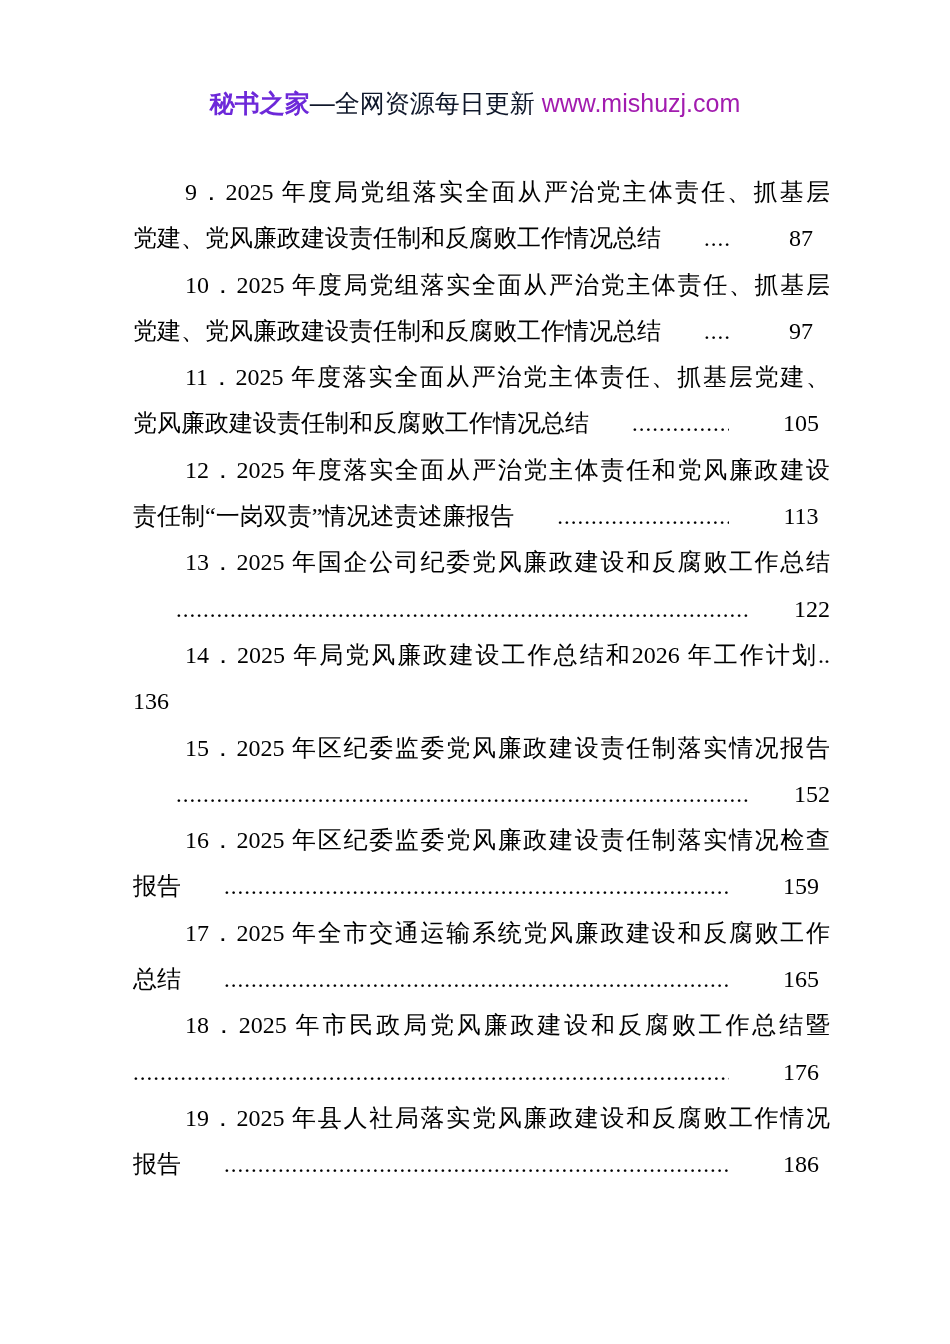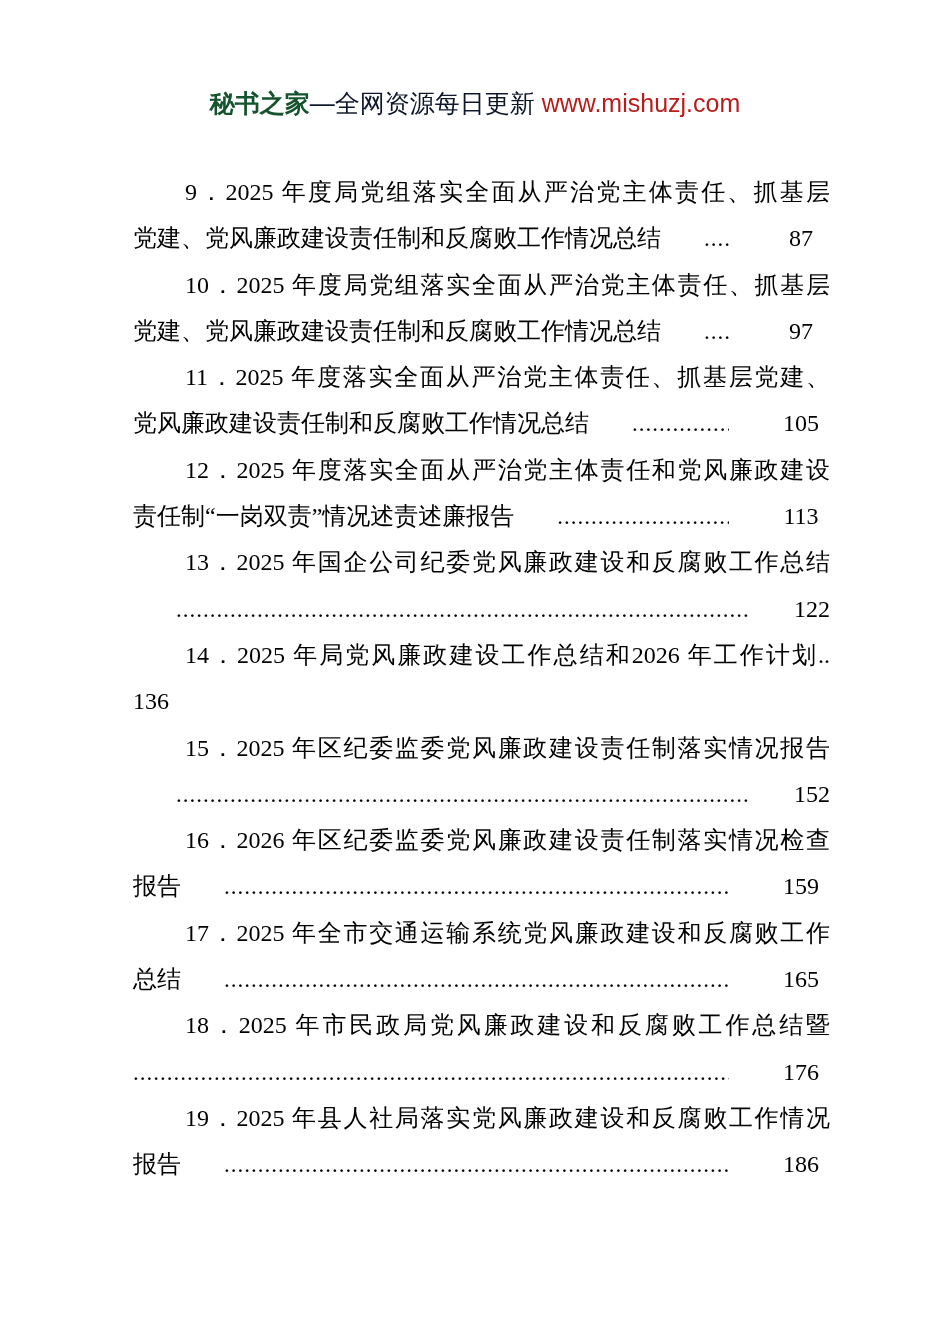--- a/index.html
+++ b/index.html
@@ -61,21 +61,21 @@
     text-align: center;
   }
   .page-number.tight { min-width: 0; }
 </style>
 </head>
 <body>
 
 <div class="page">
 
   <div class="doc-header">
-    <span class="brand" style="color: #14532d;">秘书之家</span><span class="header-mid" style="color: #0f172a;">—全网资源每日更新 </span><span class="header-url" style="color: #b91c1c;">www.mishuzj.com</span>
+    <span class="brand" style="color: #6d28d9;">秘书之家</span><span class="header-mid" style="color: #0f172a;">—全网资源每日更新 </span><span class="header-url" style="color: #a21caf;">www.mishuzj.com</span>
   </div>
 
   <div class="toc">
       <div class="toc-line indent justify"><span class="line-text">9．2025 年度局党组落实全面从严治党主体责任、抓基层</span></div>
       <div class="toc-line flexline">
         <span class="line-text">党建、党风廉政建设责任制和反腐败工作情况总结</span>
         <span class="dot-leader">........................................................................................................................................................................................................</span>
         <span class="page-number">87</span>
       </div>
       <div class="toc-line indent justify"><span class="line-text">10．2025 年度局党组落实全面从严治党主体责任、抓基层</span></div>
@@ -103,21 +103,21 @@
         <span class="page-number tight">122</span>
       </div>
       <div class="toc-line indent justify"><span class="line-text">14．2025 年局党风廉政建设工作总结和2026 年工作计划..</span></div>
       <div class="toc-line plain"><span class="line-text">136</span></div>
       <div class="toc-line indent justify"><span class="line-text">15．2025 年区纪委监委党风廉政建设责任制落实情况报告</span></div>
       <div class="toc-line flexline">
         <span class="line-text"></span>
         <span class="dot-leader">........................................................................................................................................................................................................</span>
         <span class="page-number tight">152</span>
       </div>
-      <div class="toc-line indent justify"><span class="line-text">16．2026 年区纪委监委党风廉政建设责任制落实情况检查</span></div>
+      <div class="toc-line indent justify"><span class="line-text">16．2025 年区纪委监委党风廉政建设责任制落实情况检查</span></div>
       <div class="toc-line flexline">
         <span class="line-text">报告</span>
         <span class="dot-leader">........................................................................................................................................................................................................</span>
         <span class="page-number">159</span>
       </div>
       <div class="toc-line indent justify"><span class="line-text">17．2025 年全市交通运输系统党风廉政建设和反腐败工作</span></div>
       <div class="toc-line flexline">
         <span class="line-text">总结</span>
         <span class="dot-leader">........................................................................................................................................................................................................</span>
         <span class="page-number">165</span>

